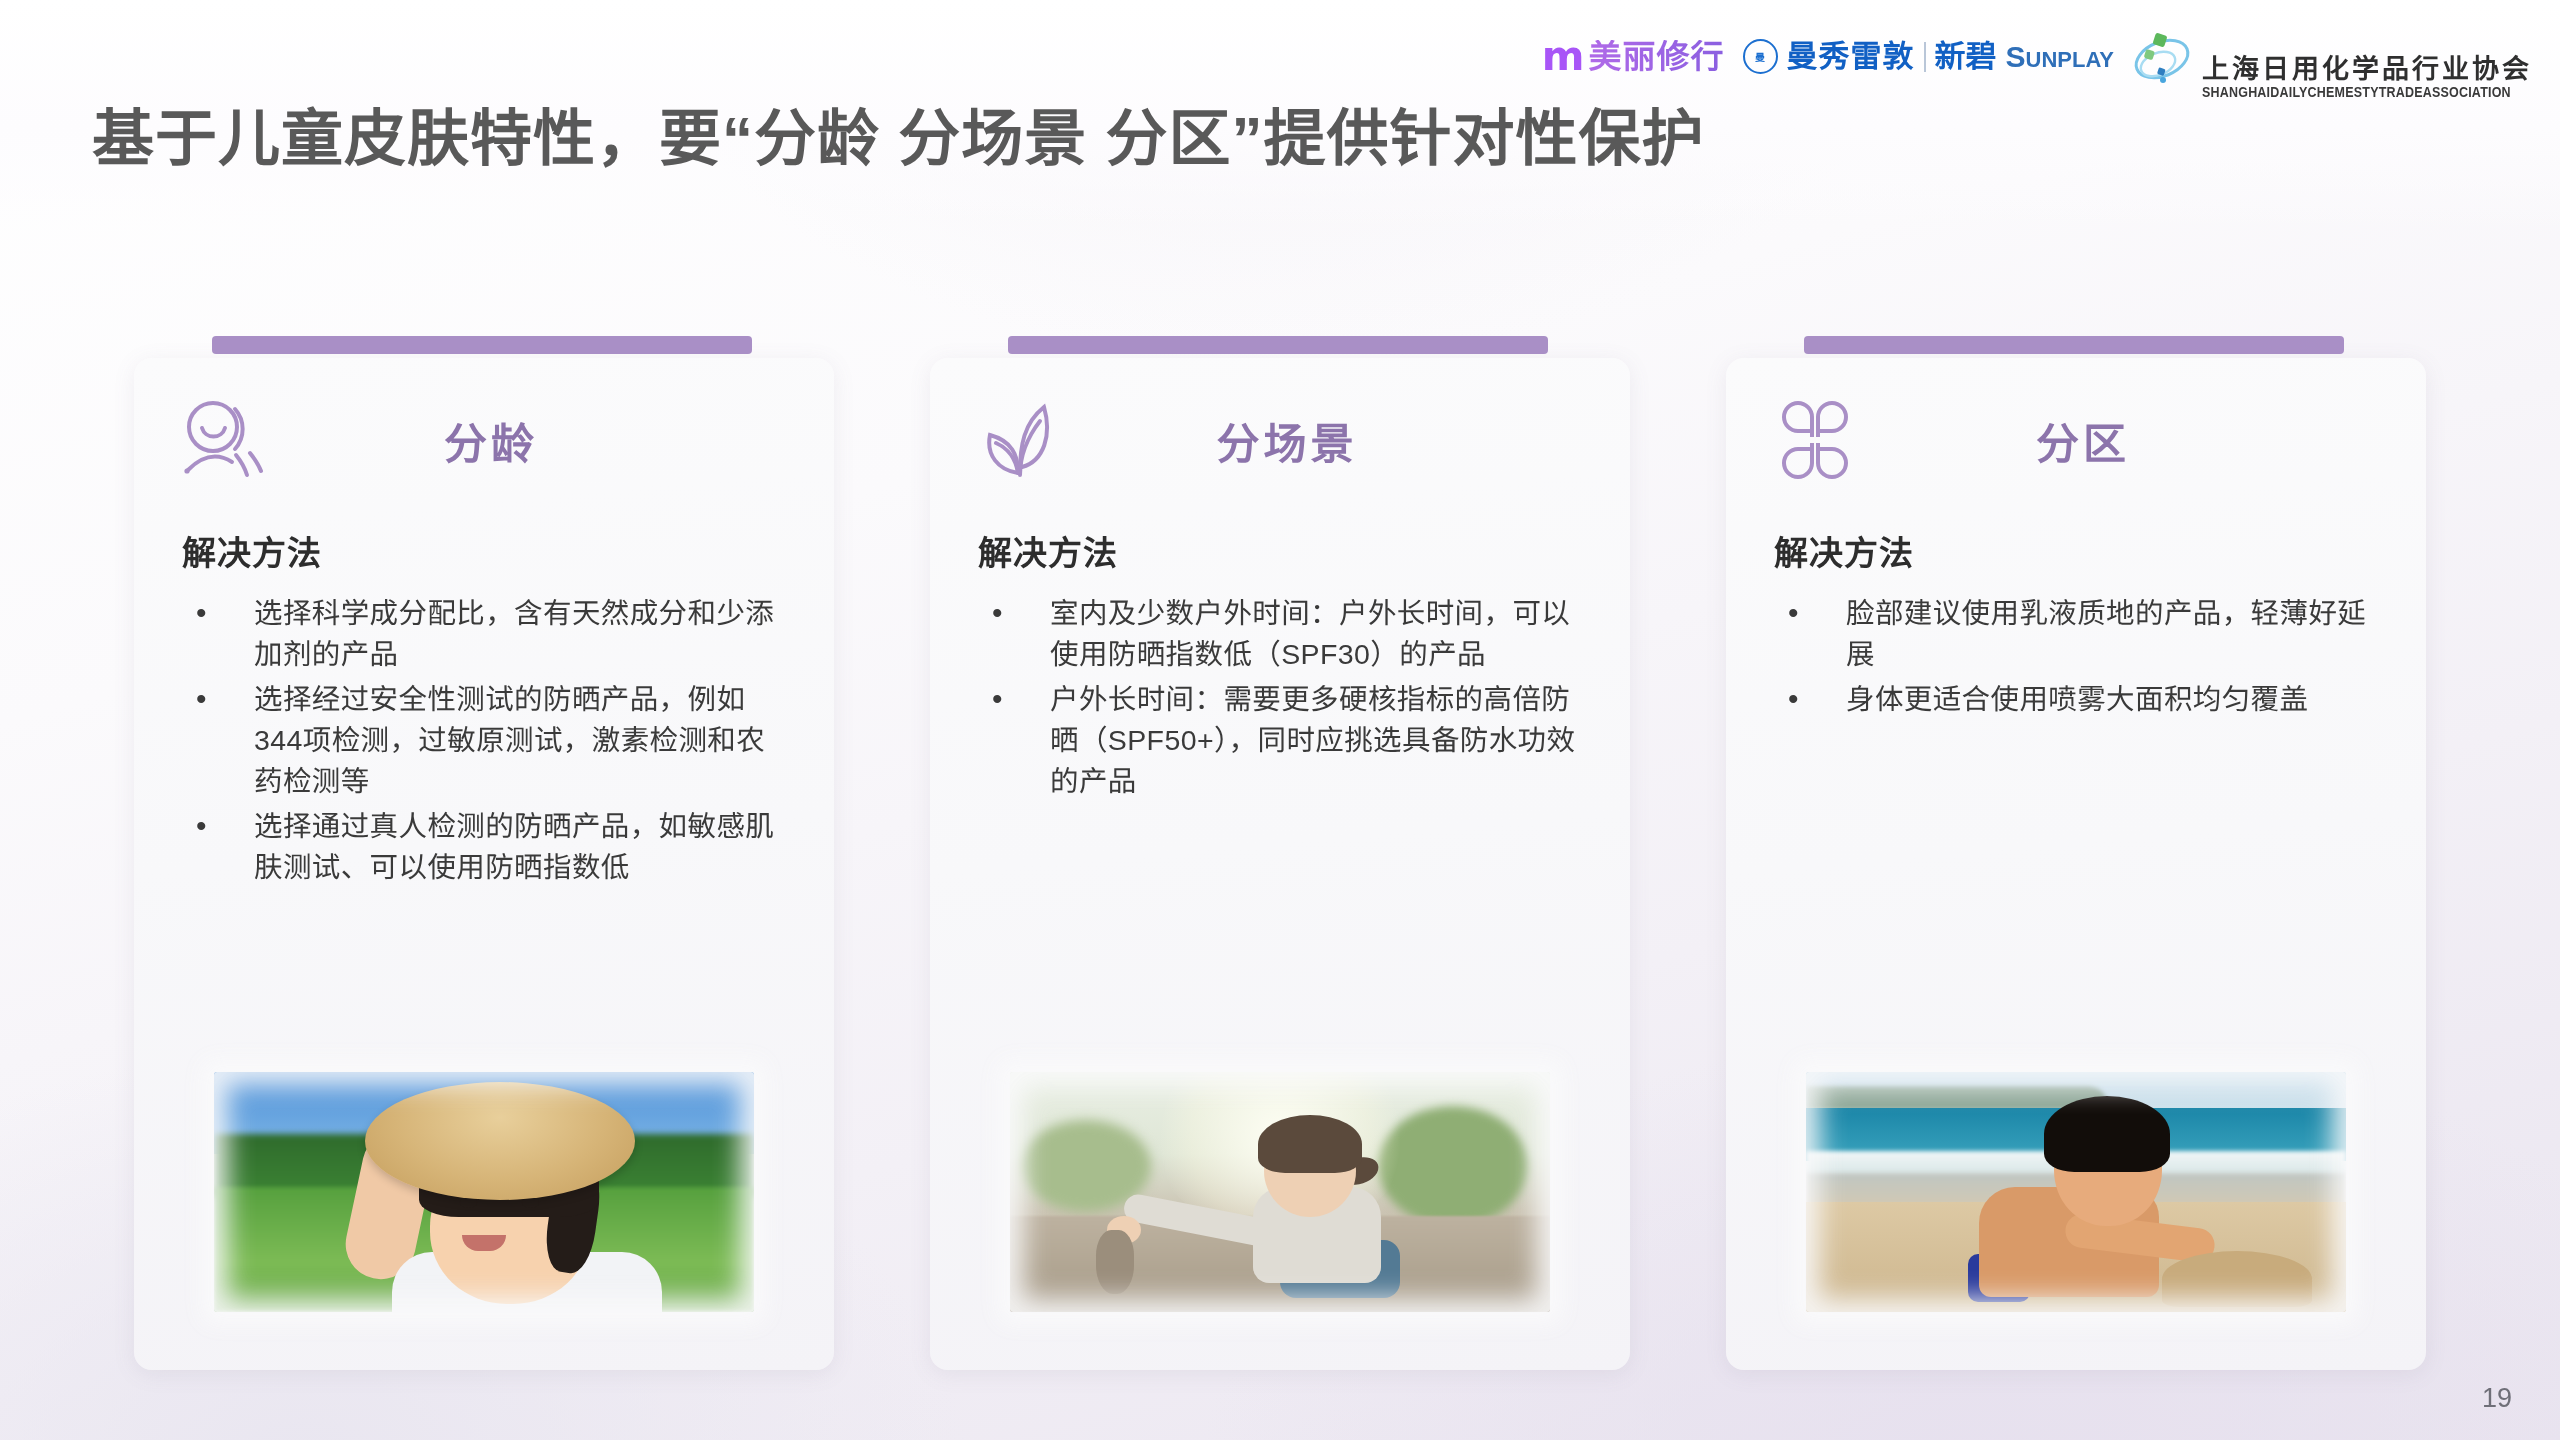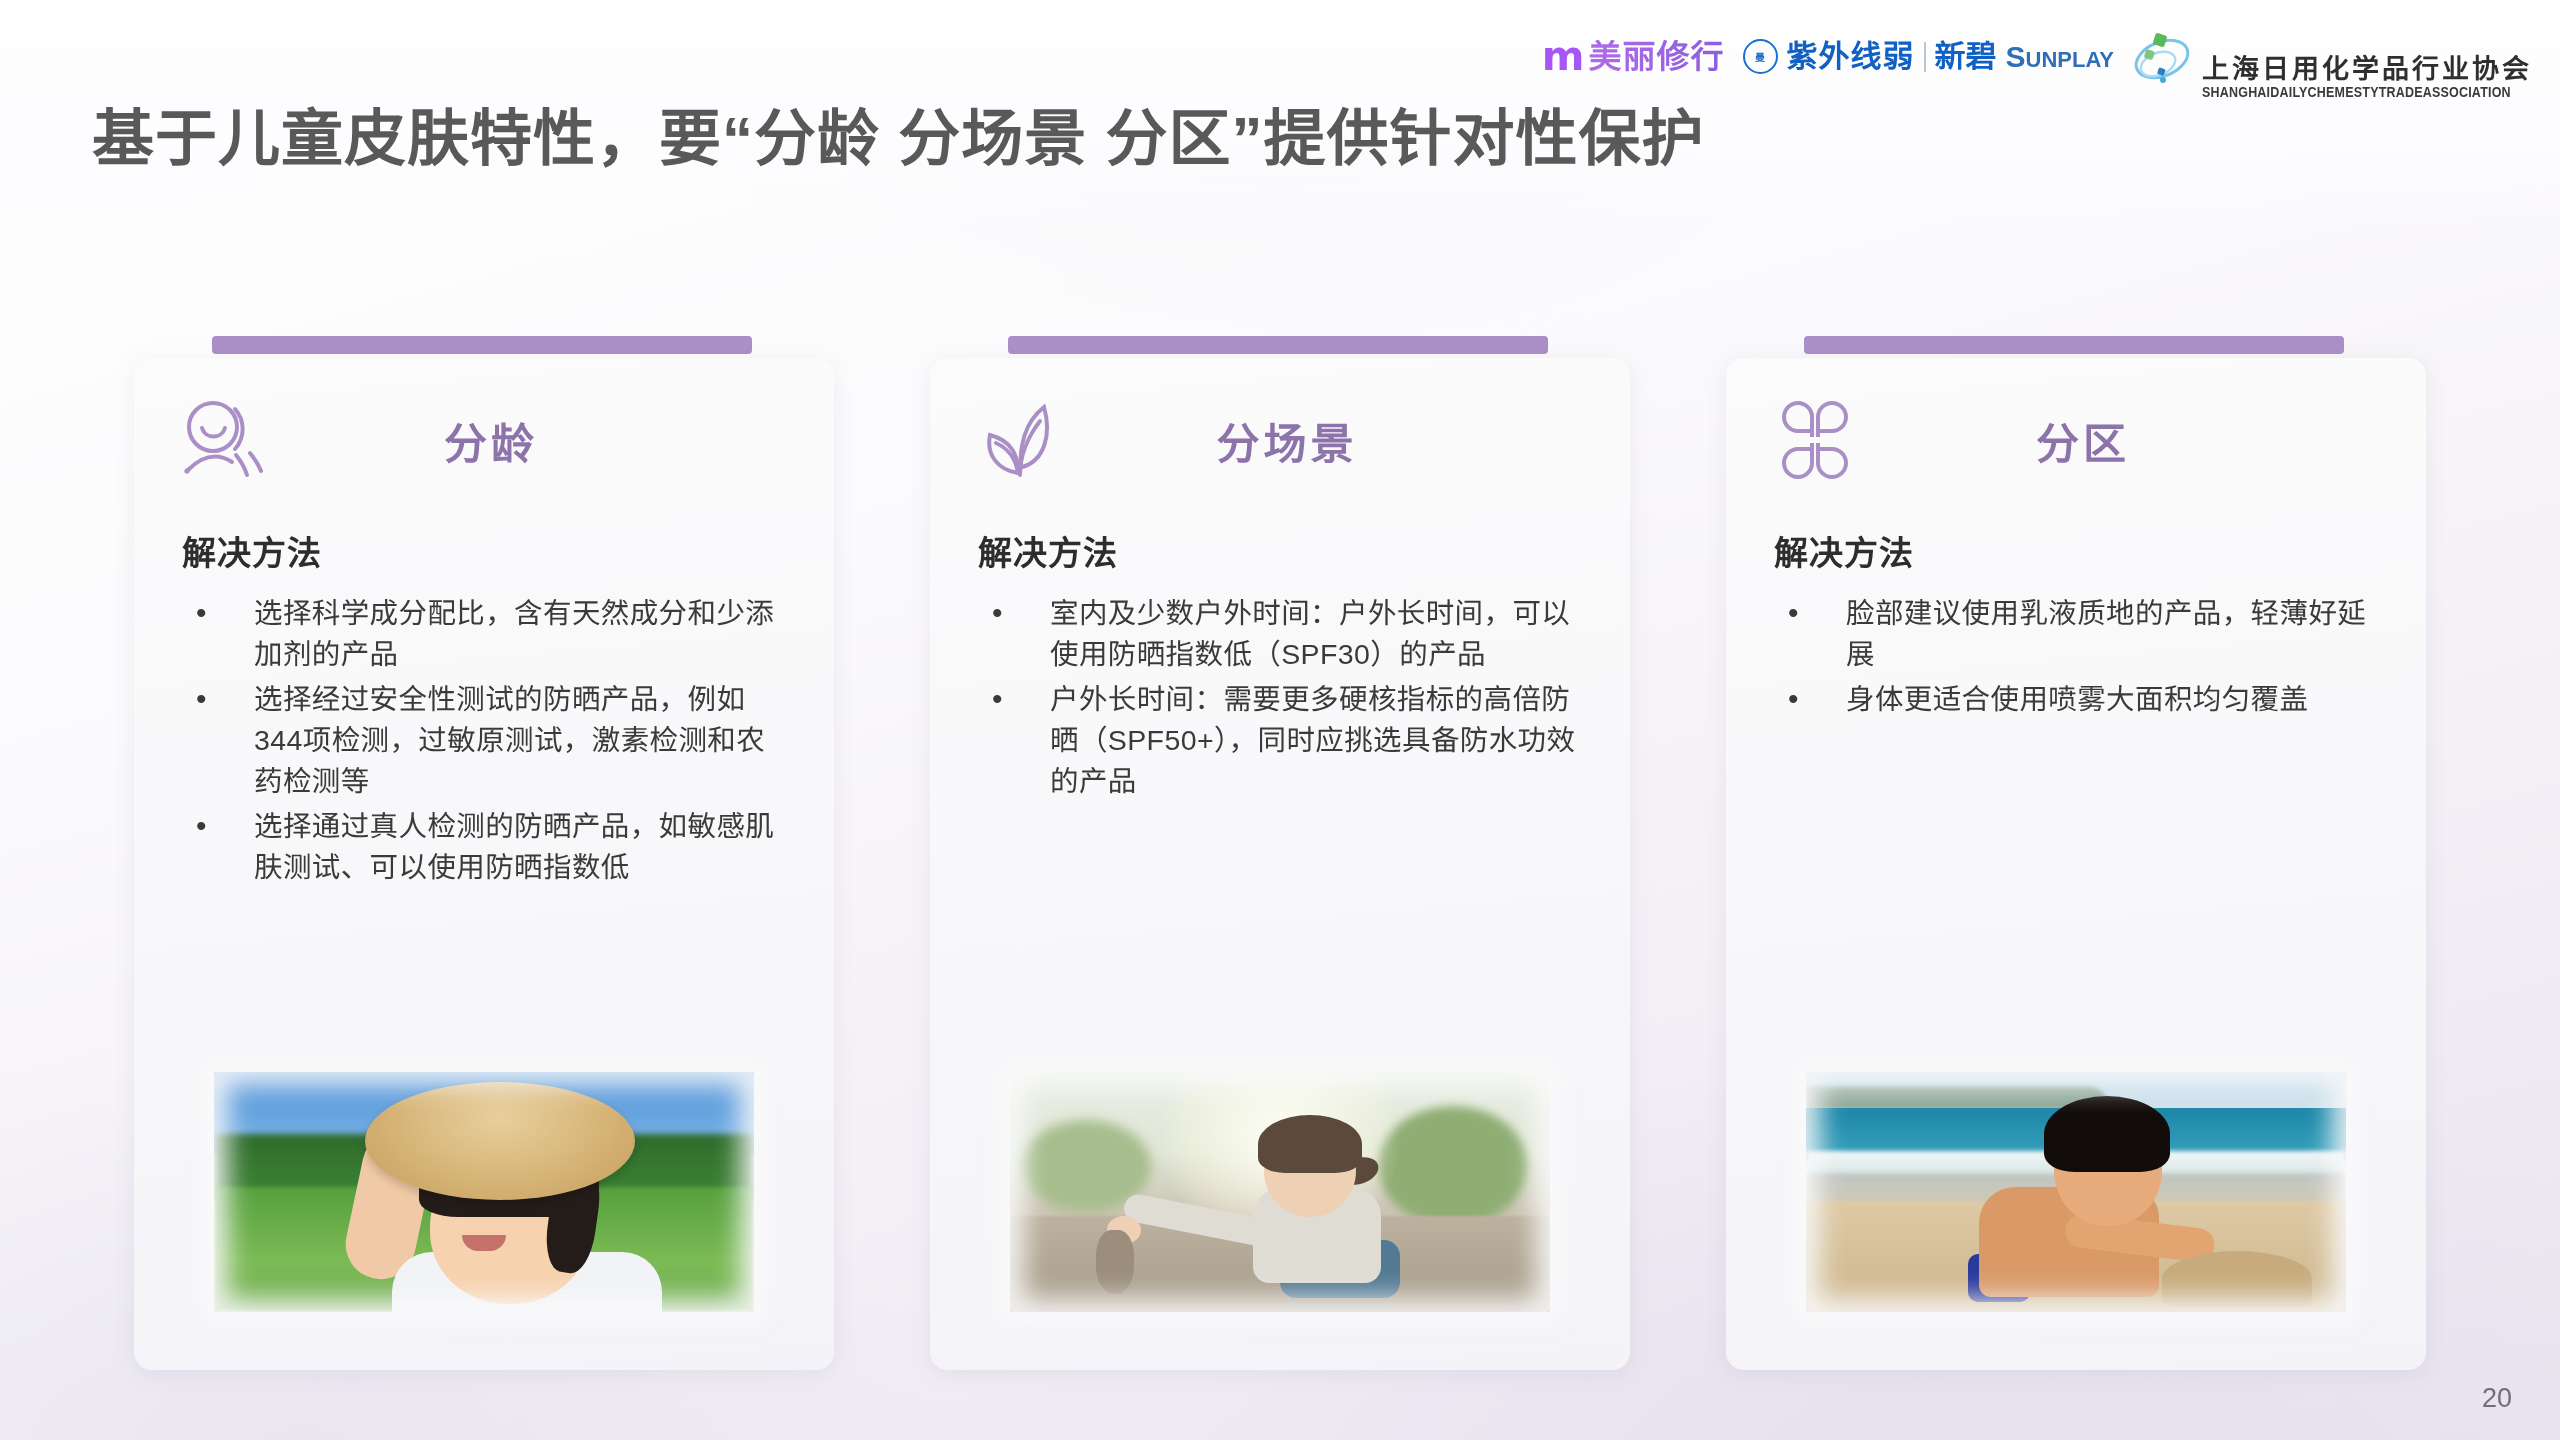--- a/index.html
+++ b/index.html
@@ -201,21 +201,21 @@
 
   <div class="logo-bar">
 
     <div class="logo logo-ml">
       <span class="m-mark">m</span>
       <span class="m-text">美丽修行</span>
     </div>
 
     <div class="logo logo-mentholatum">
       <span class="mt-seal">曼</span>
-      <span class="mt-cn">紫外线弱</span>
+      <span class="mt-cn">曼秀雷敦</span>
       <span class="divider-v"></span>
       <span class="sp-cn">新碧</span>
       <span class="sp-en"><span>S</span><small>UNPLAY</small></span>
     </div>
 
     <div class="logo logo-assoc">
       <svg class="assoc-mark" viewBox="0 0 60 58">
         <ellipse cx="30" cy="31" rx="27" ry="17" fill="none" stroke="#79c4e8" stroke-width="3" transform="rotate(-22 30 31)"></ellipse>
         <ellipse cx="26" cy="36" rx="18" ry="11" fill="none" stroke="#a8dcf2" stroke-width="2.4" transform="rotate(-22 26 36)"></ellipse>
         <rect x="22" y="6" width="12" height="12" rx="2.5" fill="#5cb85c" transform="rotate(18 28 12)"></rect>
@@ -351,14 +351,14 @@
           <div class="pile"></div>
             <div class="head"></div>
             <div class="hair"></div>
         </div>
         <div class="vig"></div>
       </div>
     </div>
 
   </div>
 
-  <div class="pagenum">20</div>
+  <div class="pagenum">19</div>
 </div>
 
 </body></html>

